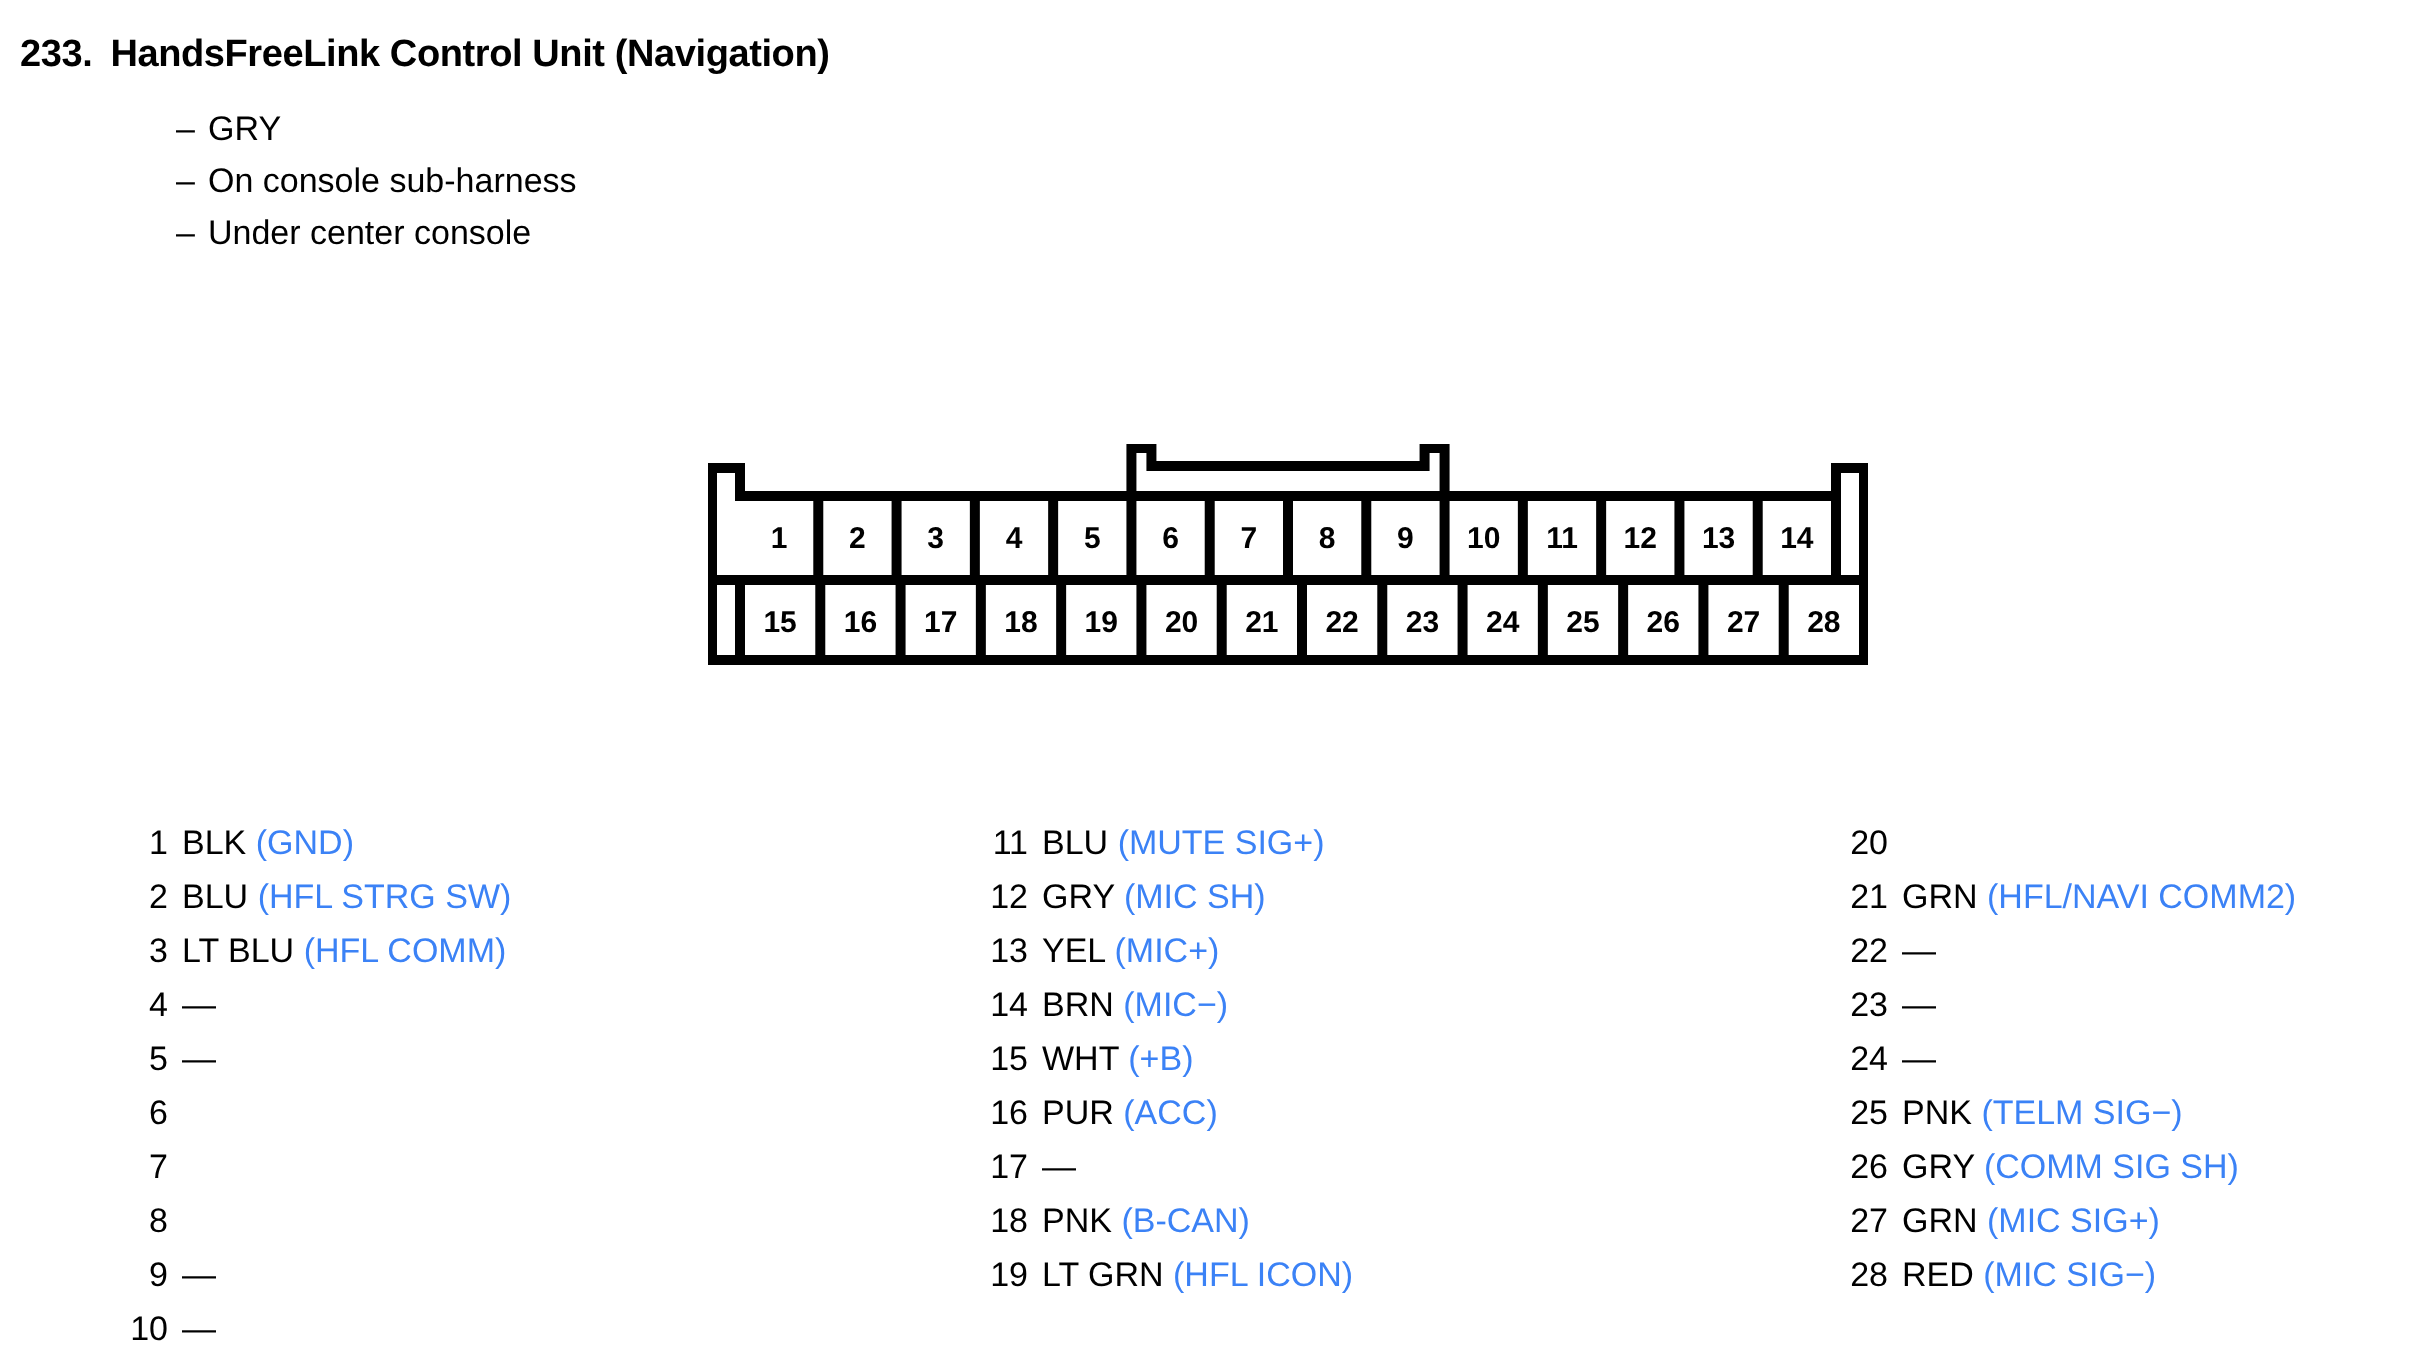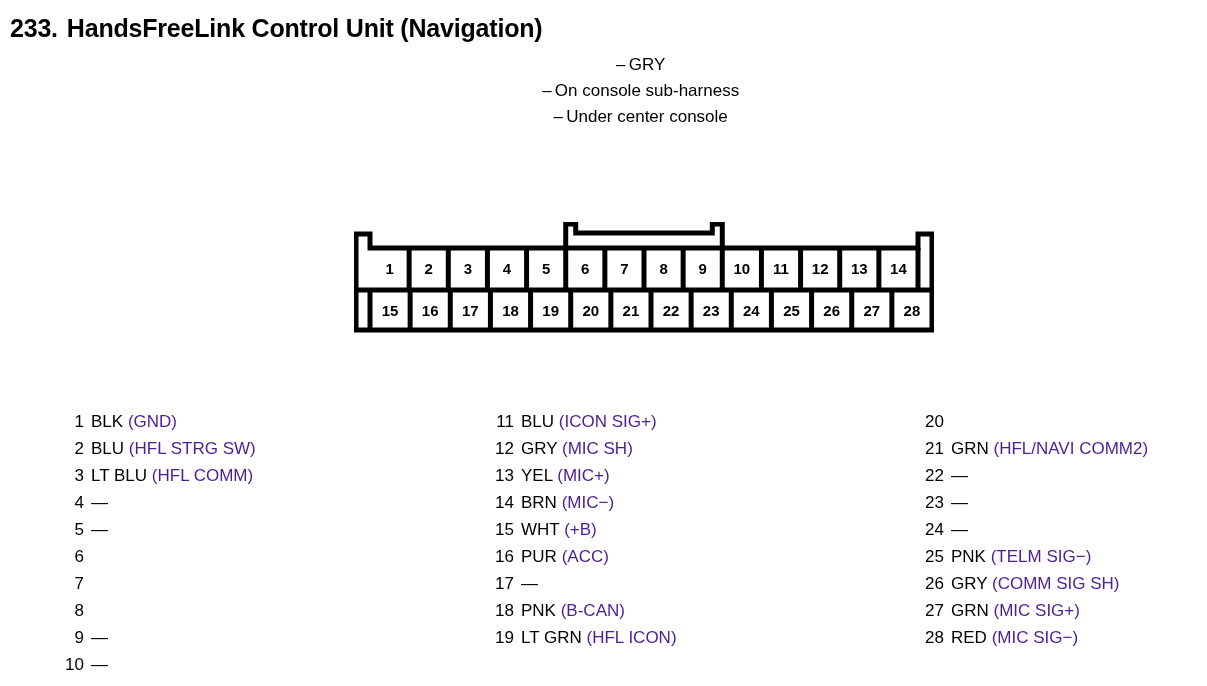--- a/index.html
+++ b/index.html
@@ -17,34 +17,33 @@
   }
 
   
   #header {
     position: absolute;
     left: 10px;
     top: 10px;
     width: 1180px;
   }
   #page-title {
-    font-size: 25px;
+    font-size: 19px;
     font-weight: bold;
     letter-spacing: -0.2px;
     line-height: 36px;
     white-space: nowrap;
   }
   #title-number {
     display: inline-block;
     margin-right: 9px;
   }
   #subtitle-list {
     margin-top: 6px;
     padding-left: 78px;
-    text-align: center;
   }
   .subtitle-item {
     font-size: 17px;
     line-height: 26px;
     white-space: nowrap;
   }
   .subtitle-dash {
     display: inline-block;
     width: 16px;
   }
@@ -95,21 +94,21 @@
     width: 26px;
     text-align: right;
     flex: 0 0 26px;
     color: #000000;
   }
   .pin-body {
     margin-left: 7px;
     color: #000000;
   }
   .pin-sig {
-    color: #4c1d95;
+    color: #3b82f6;
   }
   .pin-empty {
     color: #000000;
   }
 </style>
 </head>
 <body>
 
 <div id="header">
   <div id="page-title">
@@ -226,21 +225,21 @@
         <span class="pin-body"><span class="pin-empty">—</span></span>
       </div>
       <div class="pin-row">
         <span class="pin-num">10</span>
         <span class="pin-body"><span class="pin-empty">—</span></span>
       </div>
     </div>
   <div class="pin-column" id="pin-column-2">
       <div class="pin-row">
         <span class="pin-num">11</span>
-        <span class="pin-body"><span class="pin-wire">BLU</span> <span class="pin-sig">(ICON SIG+)</span></span>
+        <span class="pin-body"><span class="pin-wire">BLU</span> <span class="pin-sig">(MUTE SIG+)</span></span>
       </div>
       <div class="pin-row">
         <span class="pin-num">12</span>
         <span class="pin-body"><span class="pin-wire">GRY</span> <span class="pin-sig">(MIC SH)</span></span>
       </div>
       <div class="pin-row">
         <span class="pin-num">13</span>
         <span class="pin-body"><span class="pin-wire">YEL</span> <span class="pin-sig">(MIC+)</span></span>
       </div>
       <div class="pin-row">

